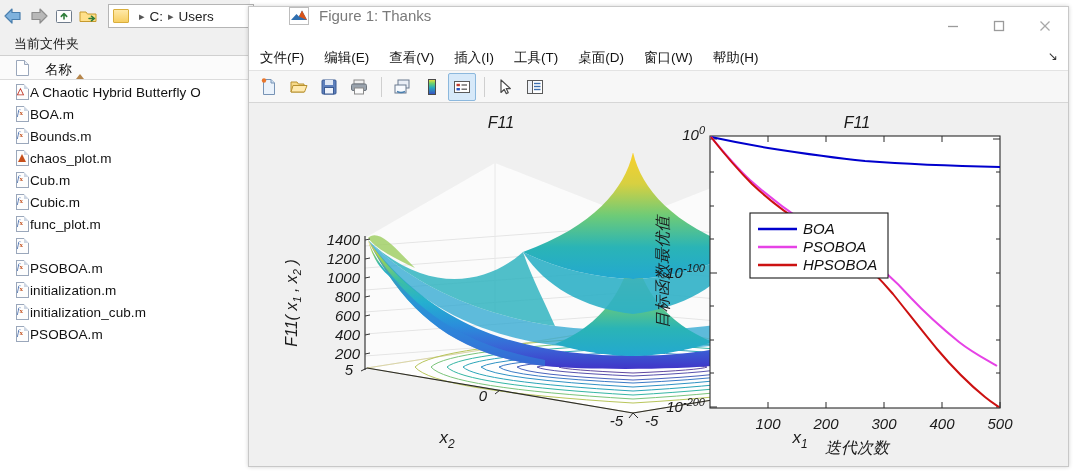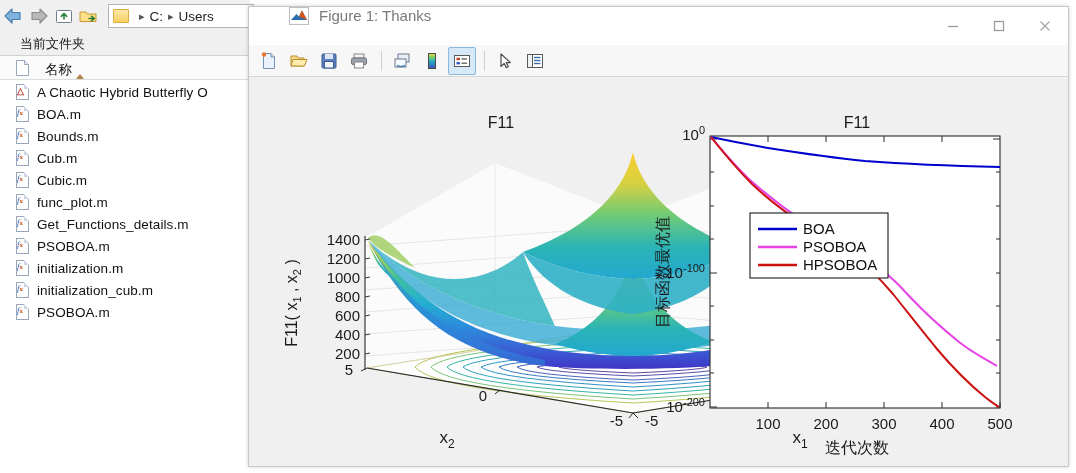--- a/index.html
+++ b/index.html
@@ -22,35 +22,35 @@
   #addr-box{position:absolute;left:108px;top:4px;width:146px;height:24px;background:#ffffff;
             border:1px solid #b5b5b5;display:flex;align-items:center;padding-left:4px;
             box-sizing:border-box;overflow:hidden;white-space:nowrap;}
   .folder-ico{width:14px;height:12px;background:linear-gradient(#ffe9a8,#f7cf63);
               border:1px solid #d9ae3c;border-radius:1px;margin-right:5px;flex:0 0 auto;}
   .crumb-sep{color:#555;font-size:11px;margin:0 5px;}
   .crumb-txt{font-size:13.5px;color:#222;}
 
   #panel-title{position:absolute;left:0;top:32px;width:250px;height:24px;
                background:#f0f0f0;border-bottom:1px solid #d0d0d0;
-               display:flex;align-items:center;padding-left:20px;box-sizing:border-box;
+               display:flex;align-items:center;padding-left:14px;box-sizing:border-box;
                font-size:13px;color:#1a1a1a;}
 
   #col-header{position:absolute;left:0;top:56px;width:250px;height:24px;background:#fbfbfb;
               border-bottom:1px solid #dcdcdc;display:flex;align-items:flex-end;box-sizing:border-box;}
   #col-header .pagefile{margin-left:16px;margin-right:16px;}
   #col-header .hdr-label{font-size:13.5px;color:#111;}
   .sort-caret{display:inline-block;margin-left:4px;width:0;height:0;
               border-left:4px solid transparent;border-right:4px solid transparent;
               border-bottom:5px solid #b5854a;vertical-align:2px;}
 
   #file-list{position:absolute;left:0;top:81px;width:250px;height:392px;background:#ffffff;}
   .file-row{height:22px;display:flex;align-items:center;padding-left:16px;box-sizing:border-box;
             white-space:nowrap;overflow:hidden;}
-  .file-name{font-size:13.5px;color:#111;margin-left:7px;letter-spacing:0.1px;}
+  .file-name{font-size:13.5px;color:#111;letter-spacing:0.1px;}
 
   
   .fico{width:14px;height:17px;position:relative;flex:0 0 auto;}
   .fico .sheet{position:absolute;left:0;top:0;width:13px;height:16px;background:#fdfdfd;
                border:1px solid #9aa7bb;box-sizing:border-box;}
   .fico .sheet:after{content:"";position:absolute;right:-1px;top:-1px;border-width:0 5px 5px 0;
                border-style:solid;border-color:#cdd6e3 #ffffff;}
   .fico .fx{position:absolute;left:1px;top:2px;font-size:9px;font-style:italic;color:#3a63a8;
             font-family:Liberation Serif, serif;line-height:9px;}
   .fico .fx b{color:#c2511f;font-size:7px;font-style:normal;}
@@ -80,21 +80,21 @@
   #menu-overflow{position:absolute;right:10px;top:4px;color:#333;font-size:12px;}
 
   #tool-bar{height:32px;background:#f7f7f7;border-bottom:1px solid #d6d6d6;
             display:flex;align-items:center;padding-left:6px;box-sizing:border-box;}
   .tb-btn{width:26px;height:26px;margin-right:2px;display:flex;align-items:center;
           justify-content:center;border:1px solid transparent;border-radius:2px;}
   .tb-btn.active{background:#d7e9f9;border:1px solid #8cb8dd;}
   .tb-sep{width:1px;height:20px;background:#cfcfcf;margin:0 6px;}
 
   #fig-canvas{position:absolute;left:6px;top:101px;width:807px;height:352px;
-              background:#ef4444;overflow:hidden;}
+              background:#ef4444;overflow:hidden;font-style:italic;}
   #fig-canvas svg{display:block;}
 
   
   .nosel{user-select:none;}
 </style>
 </head>
 <body class="nosel">
 
 <div id="matlab-bg"></div>
 
@@ -162,20 +162,27 @@
     <div class="file-row">
       <span class="fico">
         <span class="sheet"></span>
         <span class="fx"><i>f</i><b>x</b></span>
       </span>
       <span class="file-name">Bounds.m</span>
     </div>
     <div class="file-row">
       <span class="fico">
         <span class="sheet"></span>
+        <span class="pk"></span>
+      </span>
+      <span class="file-name">chaos_plot.m</span>
+    </div>
+    <div class="file-row">
+      <span class="fico">
+        <span class="sheet"></span>
         <span class="fx"><i>f</i><b>x</b></span>
       </span>
       <span class="file-name">Cub.m</span>
     </div>
     <div class="file-row">
       <span class="fico">
         <span class="sheet"></span>
         <span class="fx"><i>f</i><b>x</b></span>
       </span>
       <span class="file-name">Cubic.m</span>
@@ -185,21 +192,20 @@
         <span class="sheet"></span>
         <span class="fx"><i>f</i><b>x</b></span>
       </span>
       <span class="file-name">func_plot.m</span>
     </div>
     <div class="file-row">
       <span class="fico">
         <span class="sheet"></span>
         <span class="fx"><i>f</i><b>x</b></span>
       </span>
-      <span class="file-name">Get_Functions_details.m</span>
     </div>
     <div class="file-row">
       <span class="fico">
         <span class="sheet"></span>
         <span class="fx"><i>f</i><b>x</b></span>
       </span>
       <span class="file-name">PSOBOA.m</span>
     </div>
     <div class="file-row">
       <span class="fico">
@@ -248,20 +254,31 @@
       </span>
       <span class="win-btn">
         <svg width="14" height="14" viewBox="0 0 14 14">
             <line x1="2.5" y1="2.5" x2="11.5" y2="11.5" stroke="#a8a8a8" stroke-width="1.3"></line>
             <line x1="11.5" y1="2.5" x2="2.5" y2="11.5" stroke="#a8a8a8" stroke-width="1.3"></line>
           </svg>
       </span>
     </span>
   </div>
 
+  <div id="menu-bar">
+    <span class="menu-item">文件(F)</span>
+    <span class="menu-item">编辑(E)</span>
+    <span class="menu-item">查看(V)</span>
+    <span class="menu-item">插入(I)</span>
+    <span class="menu-item">工具(T)</span>
+    <span class="menu-item">桌面(D)</span>
+    <span class="menu-item">窗口(W)</span>
+    <span class="menu-item">帮助(H)</span>
+    <span id="menu-overflow">↘</span>
+  </div>
 
   <div id="tool-bar">
     <span class="tb-btn">
       <svg width="20" height="20" viewBox="0 0 20 20">
         <path d="M4.5 2.5 H12 L15.5 6 V17.5 H4.5 Z" fill="#eaf2fb" stroke="#7793b5"></path>
         <path d="M12 2.5 V6 H15.5" fill="#cfe0f2" stroke="#7793b5"></path>
         <circle cx="5" cy="3.5" r="2.2" fill="#e8762c"></circle>
       </svg>
     </span>
     <span class="tb-btn">

